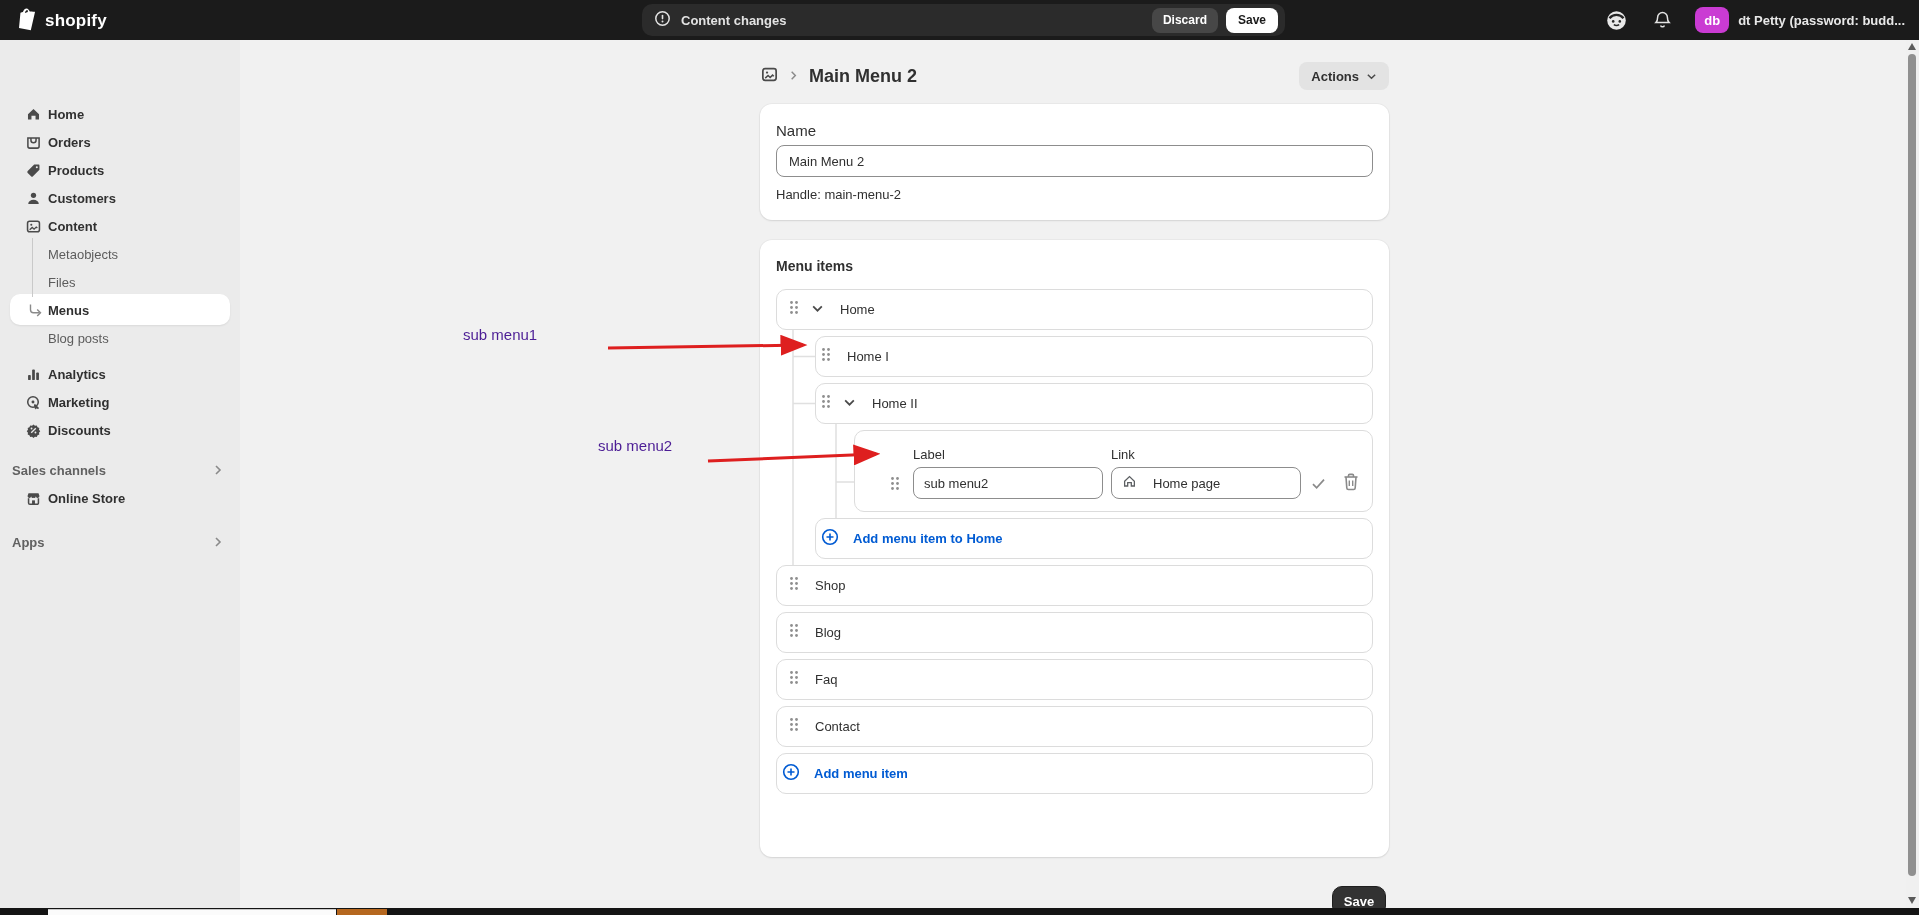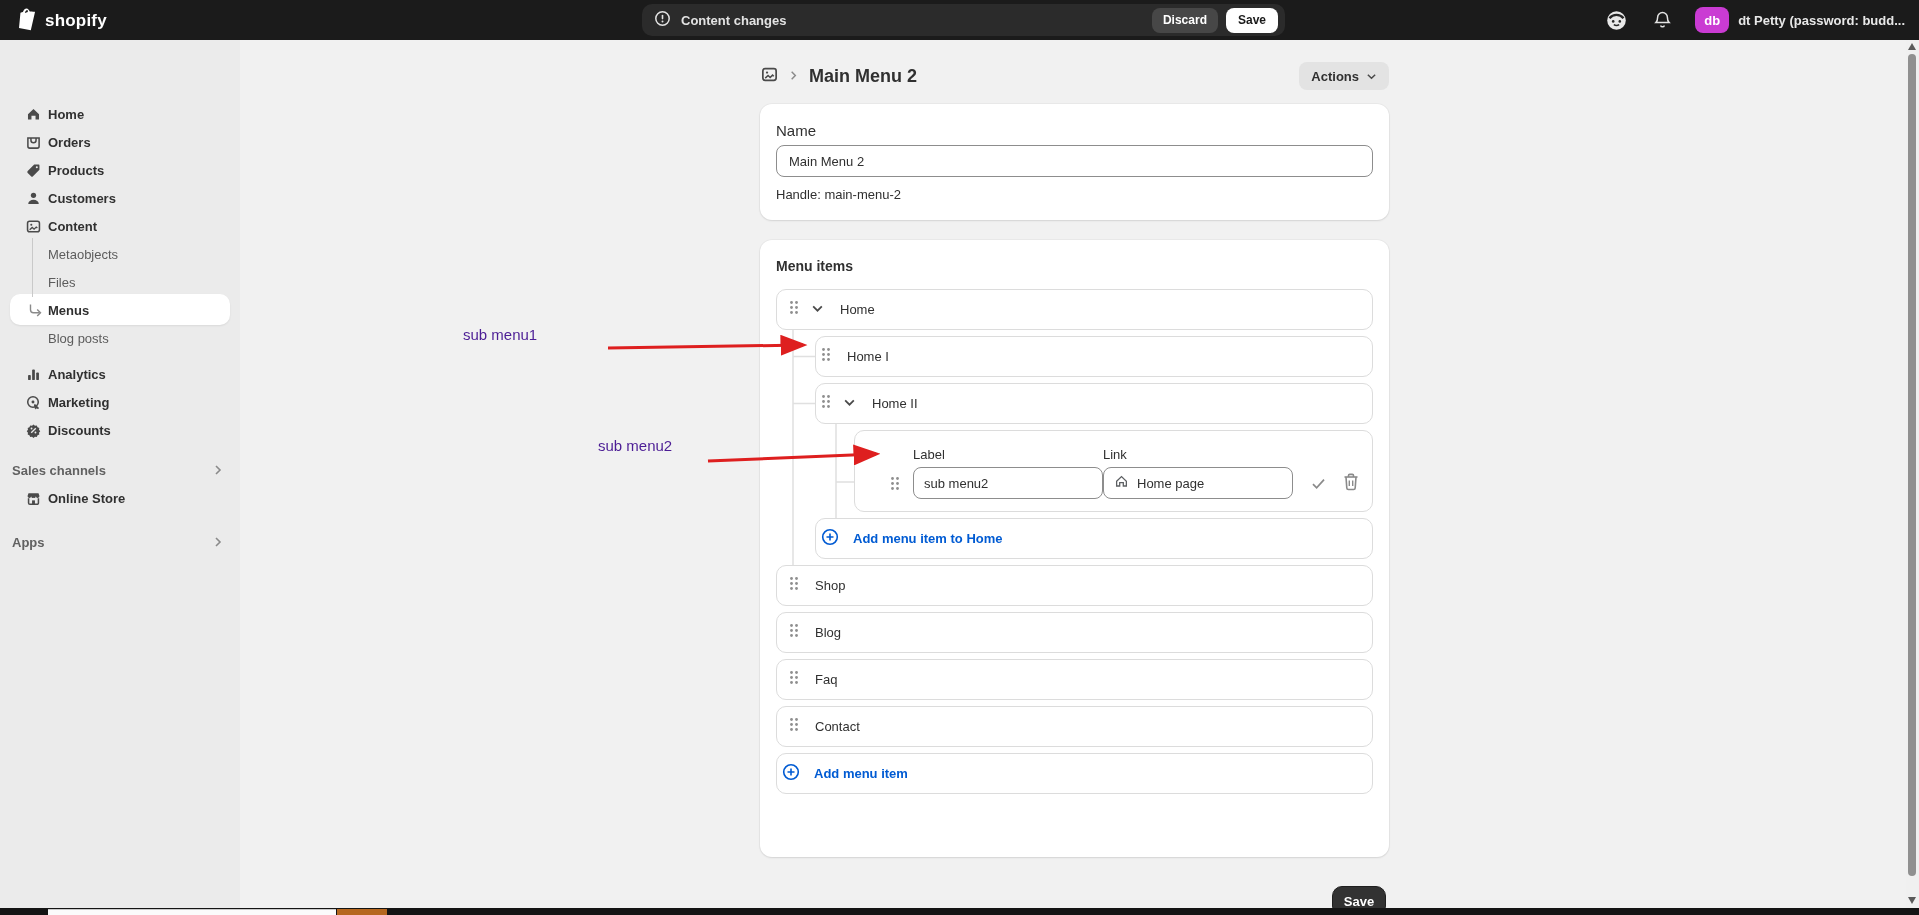--- a/index.html
+++ b/index.html
@@ -67,21 +67,21 @@
   .mlabel{font-size:13px;font-weight:500;color:#303030;margin-left:4px;}
   .addrow{color:#005bd3;}
   .addlabel{font-size:13px;font-weight:700;color:#005bd3;margin-left:2px;}
   .editrow{height:82px;padding:12px;}
   .editrow .egrab{position:absolute;left:35px;top:45px;}
   .egroup{position:absolute;top:16px;}
   .egroup .ecap{font-size:13px;font-weight:500;color:#303030;margin-bottom:5px;}
   .einput{width:190px;height:32px;border:1px solid #8d8d8d;border-radius:8px;padding:0 10px;
     font-size:13px;color:#303030;font-family:inherit;}
   .linkbox{width:190px;height:32px;border:1px solid #8d8d8d;border-radius:8px;display:flex;
-    align-items:center;gap:8px;padding:0 10px;font-size:13px;color:#303030;cursor:pointer;}
+    align-items:center;gap:16px;padding:0 10px;font-size:13px;color:#303030;cursor:pointer;}
   .iconbtn{position:absolute;background:none;border:none;padding:0;cursor:pointer;}
 
   .float-save{position:absolute;left:1332px;top:886px;width:54px;height:30px;background:#323232;
     border:1px solid #1f1f1f;border-radius:10px;color:#fff;font-size:13px;font-weight:700;
     font-family:inherit;z-index:40;}
 
   
   .bstrip{position:absolute;left:0;top:908px;width:1919px;height:7px;background:#141414;z-index:60;}
   .bstrip .wseg{position:absolute;left:48px;top:1px;width:288px;height:6px;background:#fbfbfb;border-top:1px solid #c9c9c9;}
   .bstrip .oseg{position:absolute;left:337px;top:1px;width:50px;height:6px;background:#b5671f;}
@@ -358,21 +358,21 @@
           <circle cx="7.5" cy="2.5" r="1.4" fill="#8f8f8f"></circle>
           <circle cx="2.5" cy="7.5" r="1.4" fill="#8f8f8f"></circle>
           <circle cx="7.5" cy="7.5" r="1.4" fill="#8f8f8f"></circle>
           <circle cx="2.5" cy="12.5" r="1.4" fill="#8f8f8f"></circle>
           <circle cx="7.5" cy="12.5" r="1.4" fill="#8f8f8f"></circle>
         </svg></span>
     <div class="egroup" style="left:58px">
       <div class="ecap">Label</div>
       <input class="einput" type="text" value="sub menu2" style="">
     </div>
-    <div class="egroup" style="left:248px">
+    <div class="egroup" style="left:256px">
       <div class="ecap">Link</div>
       <div class="linkbox">
         <span><svg width="15" height="15" viewBox="0 0 20 20">
               <path d="M3.5 9.6 10 3.4l6.5 6.2V16h-4.1v-4.4H7.6V16H3.5z" fill="none" stroke="#5c5f62" stroke-width="1.7"></path>
             </svg></span>
         <span>Home page</span>
       </div>
     </div>
     <button class="iconbtn" style="left:455px;top:44px">
       <svg width="17" height="17" viewBox="0 0 20 20">

